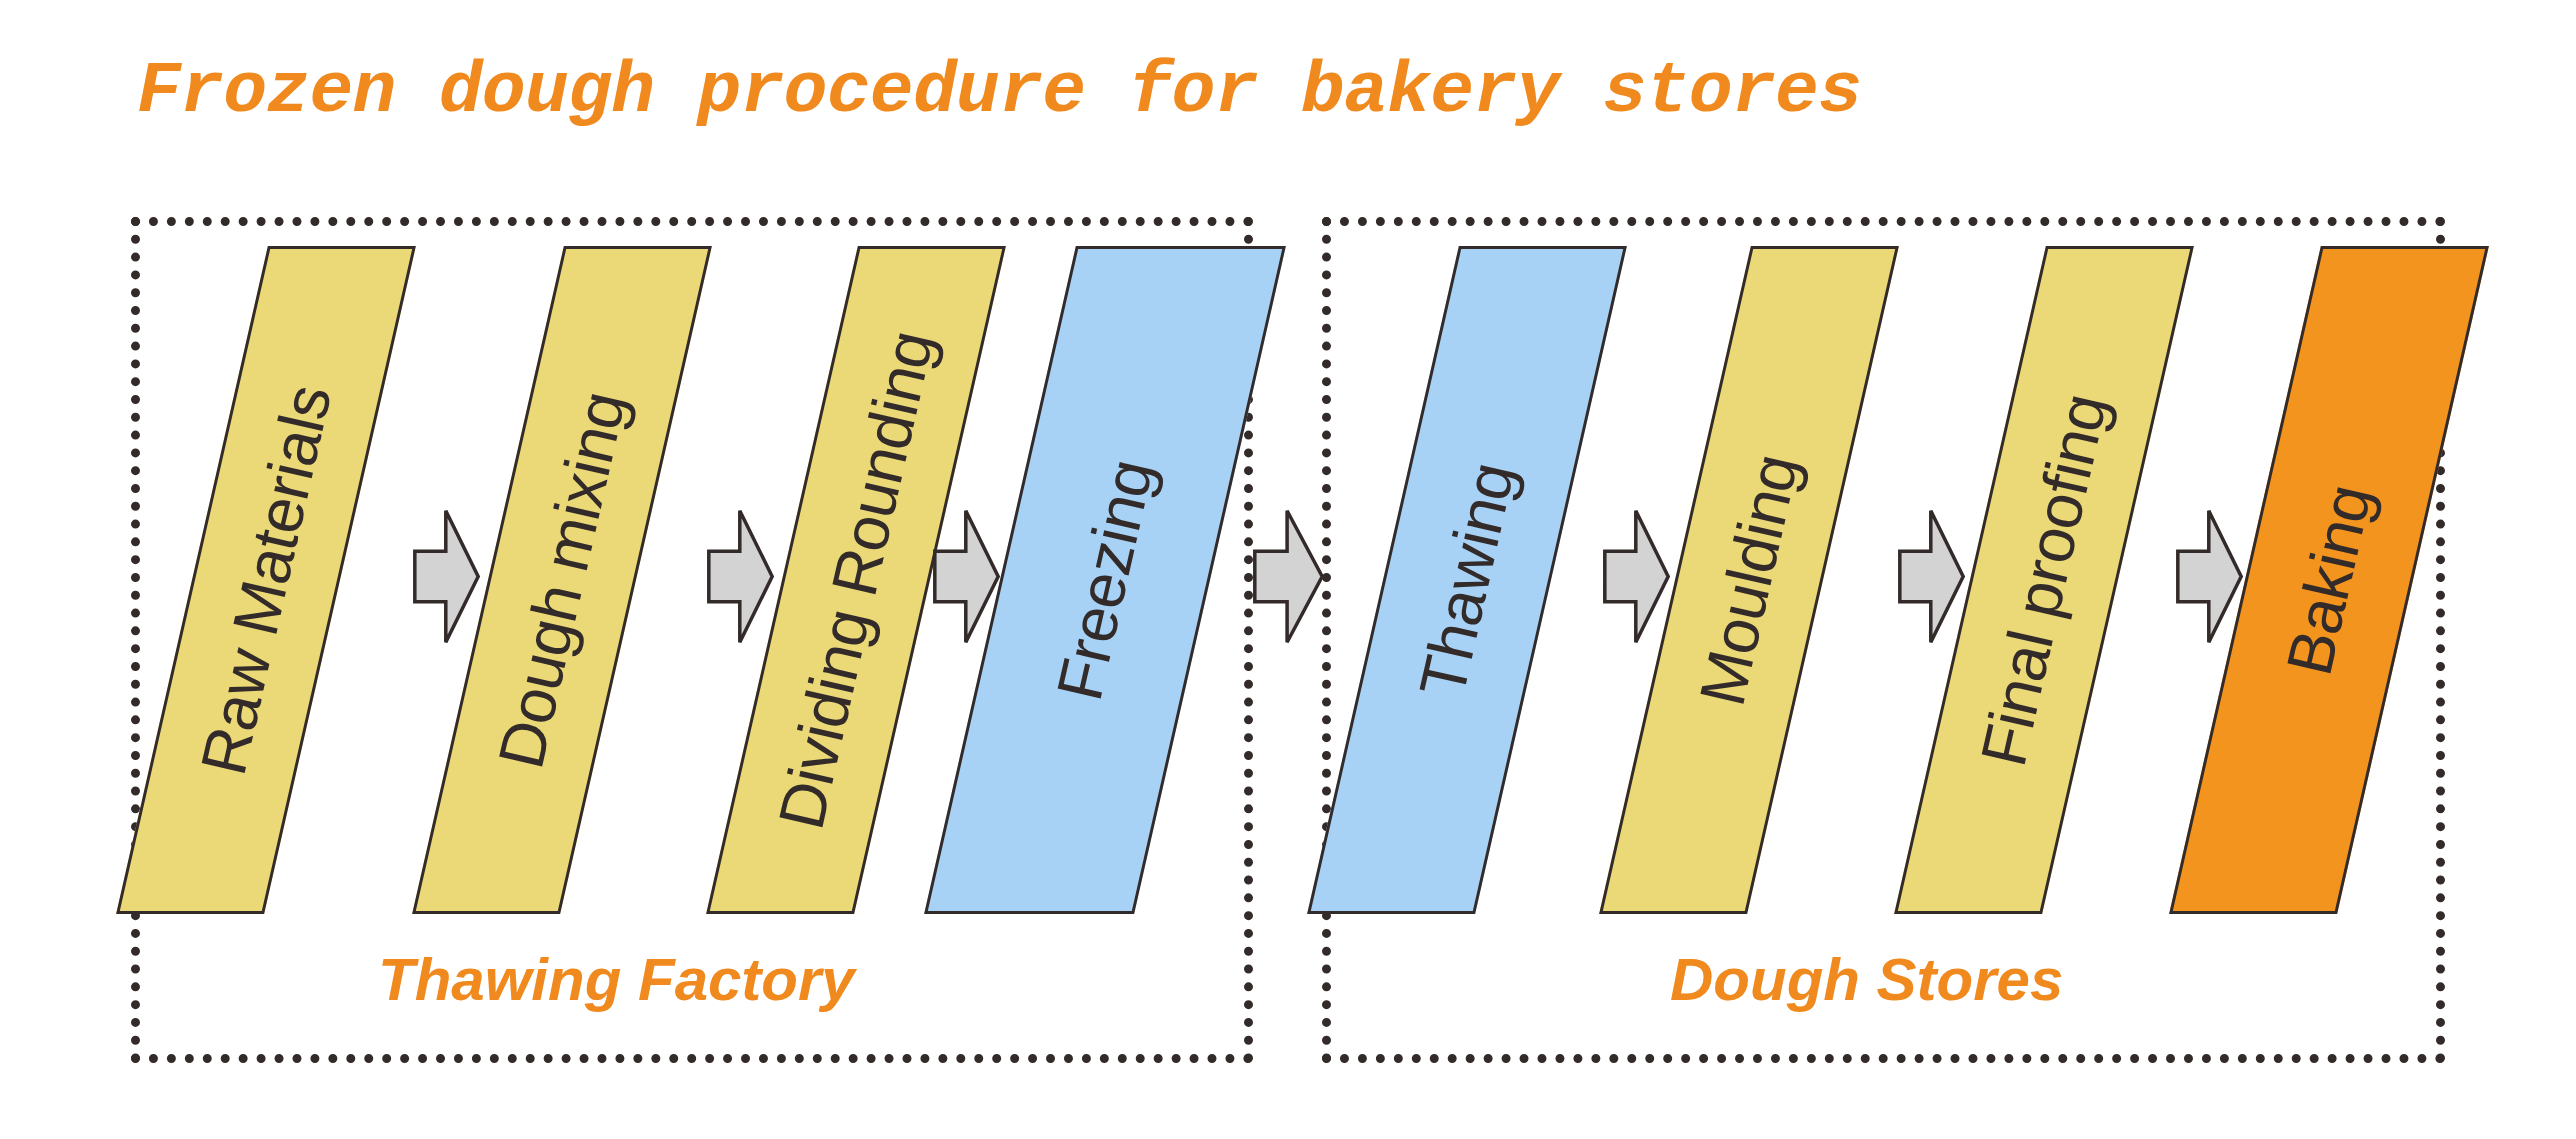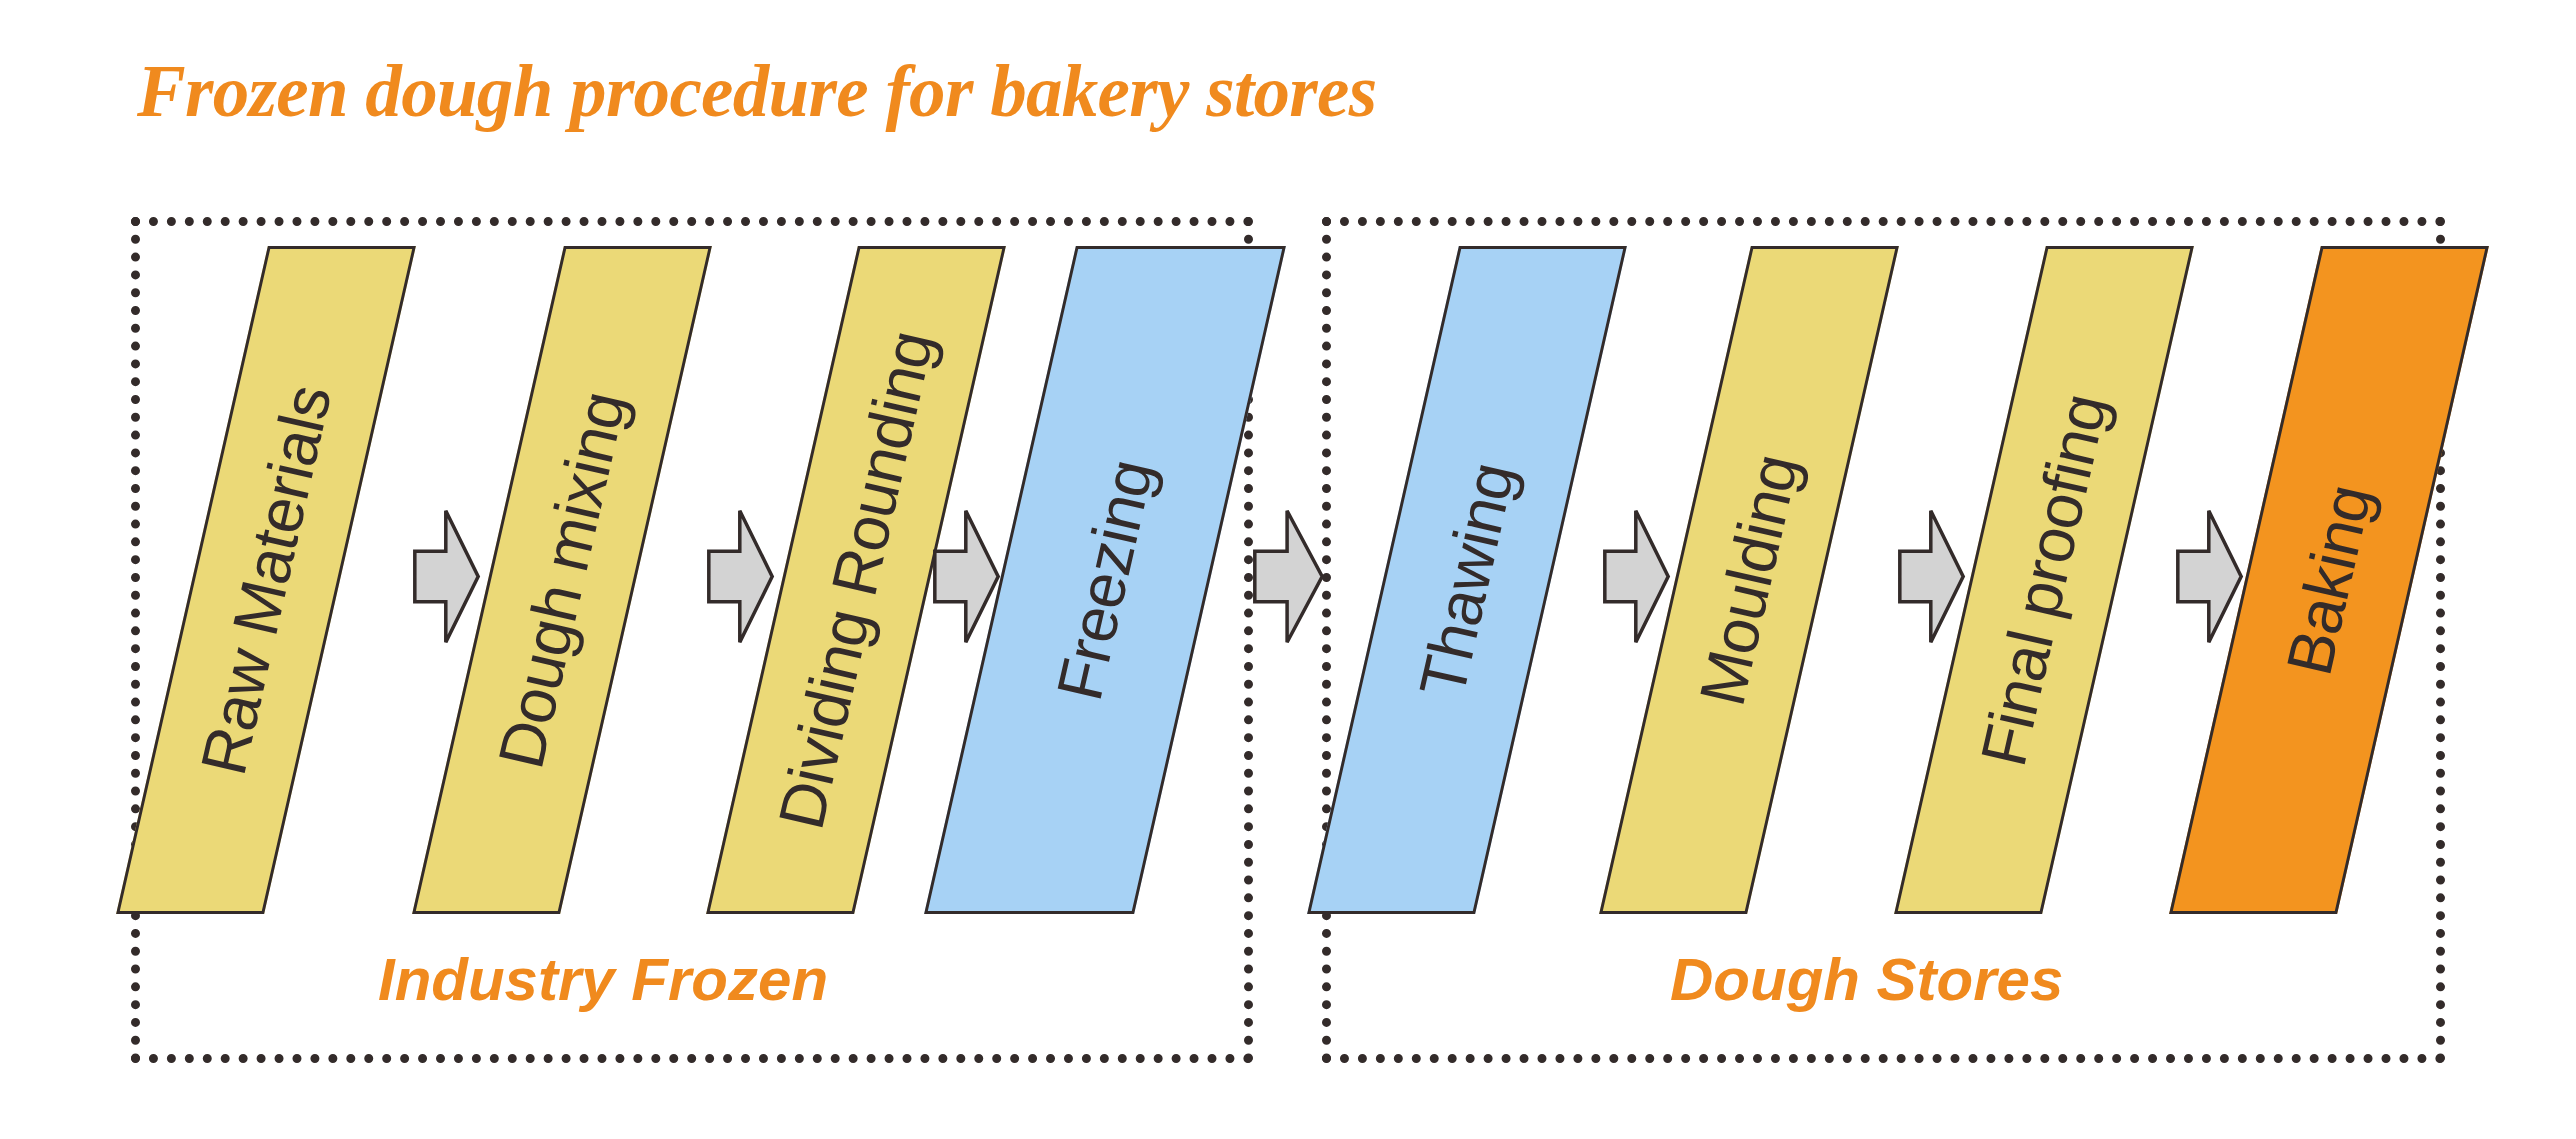--- a/index.html
+++ b/index.html
@@ -20,21 +20,21 @@
     left: 0; top: 0;
     width: 2576px;
     height: 1139px;
   }
 
   
   #title {
     position: absolute;
     left: 137px;
     top: 55px;
-    font-family: Liberation Serif, serif;
+    font-family: Liberation Mono, monospace;
     font-size: 73px;
     font-weight: bold;
     font-style: italic;
     color: #F08A1E;
     letter-spacing: -0.7px;
     white-space: nowrap;
     line-height: 1;
   }
 
   
@@ -171,21 +171,21 @@
     <svg viewBox="0 0 98 196" preserveAspectRatio="none">
       <polygon points="4,62 48,62 48,4 94,98 48,192 48,134 4,134" fill="#D3D3D3" stroke="#332B2A" stroke-width="5" stroke-linejoin="miter"></polygon>
     </svg>
   </div>
 
   <div id="step-freezing" class="step">
     <div class="shape fill-blue"></div>
     <div class="label">Freezing</div>
   </div>
 
-  <div id="caption-factory" class="group-caption">Industry Frozen</div>
+  <div id="caption-factory" class="group-caption">Thawing Factory</div>
 
   <div id="arrow-mid" class="arrow">
     <svg viewBox="0 0 104 196" preserveAspectRatio="none">
       <polygon points="4,62 50,62 50,4 100,98 50,192 50,134 4,134" fill="#D3D3D3" stroke="#332B2A" stroke-width="5" stroke-linejoin="miter"></polygon>
     </svg>
   </div>
 
   <div id="box-stores" class="group-box"></div>
 
   <div id="step-thawing" class="step">

